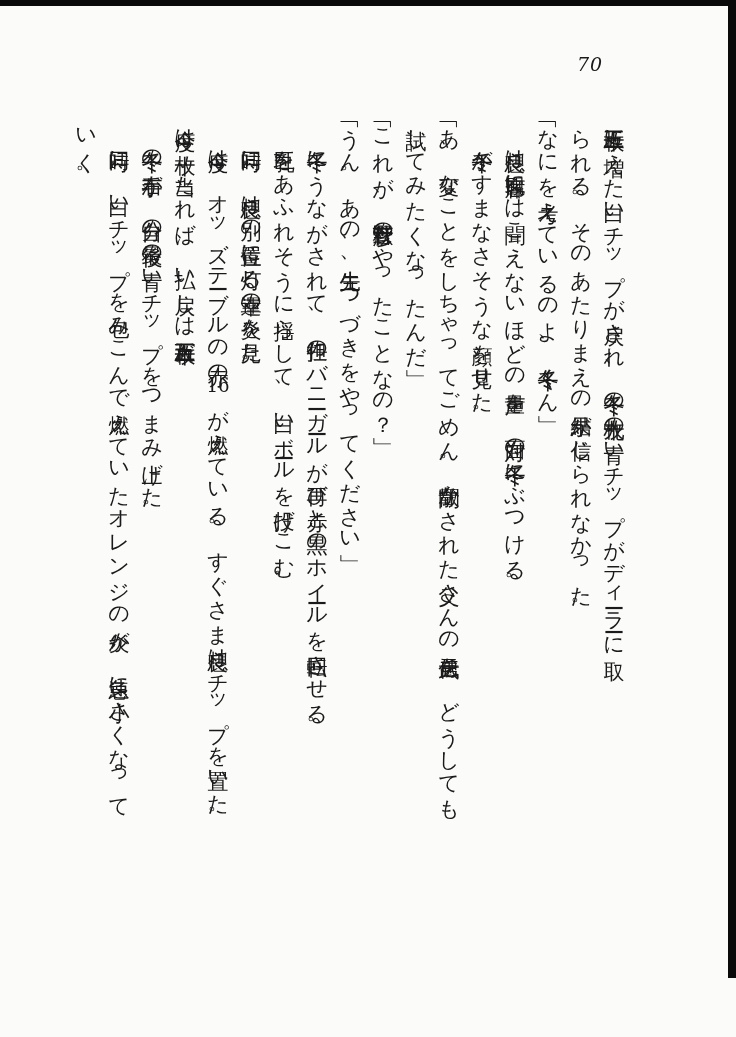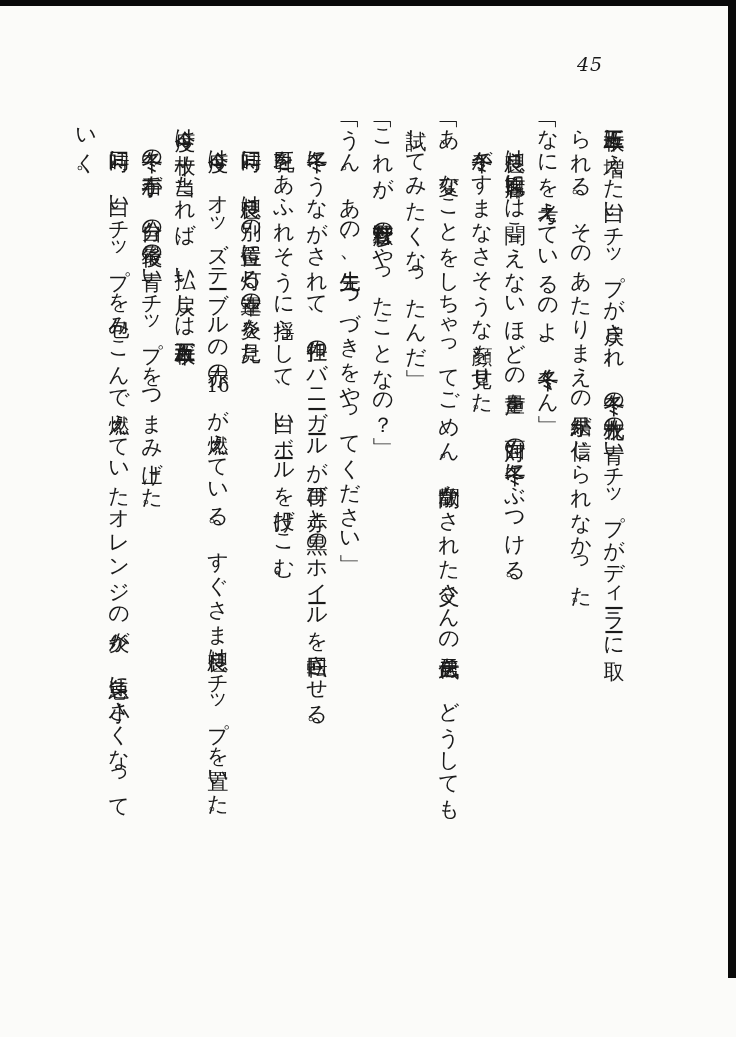--- a/index.html
+++ b/index.html
@@ -55,21 +55,21 @@
     -webkit-text-combine: horizontal;
   }
 </style>
 </head>
 <body style="--paper: #fbfbf9; --ink: #1a1a1a; --edge: #0a0a0a;">
 
 <div class="book-page">
   <div class="scan-edge-top"></div>
   <div class="scan-edge-right"></div>
 
-  <div class="page-number">45</div>
+  <div class="page-number">70</div>
 
   <div class="text-area">
 
   <p>三十五枚に増えた白いチップが戻され、千冬の十九枚の青いチップがディーラーに取</p>
       <p>られる。そのあたりまえの結果が信じられなかった。</p>
       <p>「なにを考えているのよ、千冬くん」</p>
       <p class="indent">想良は観客席には聞こえないほどの声量を、対面の千冬にぶつける。</p>
       <p class="indent">千冬がすまなさそうな顔を見せた。</p>
       <p>「あ、変なことをしちゃってごめん。散々聞かされた父さんの武勇伝を、どうしても</p>
       <p>試してみたくなったんだ」</p>

